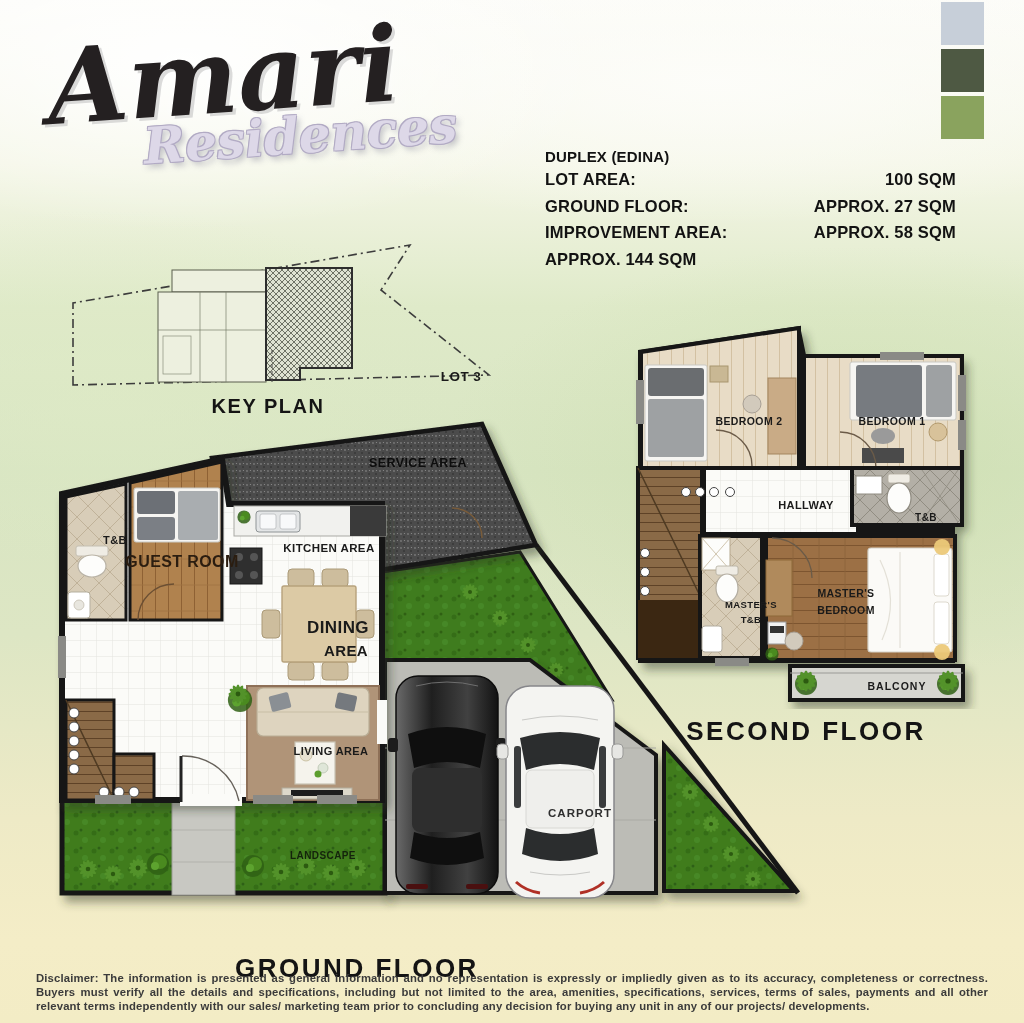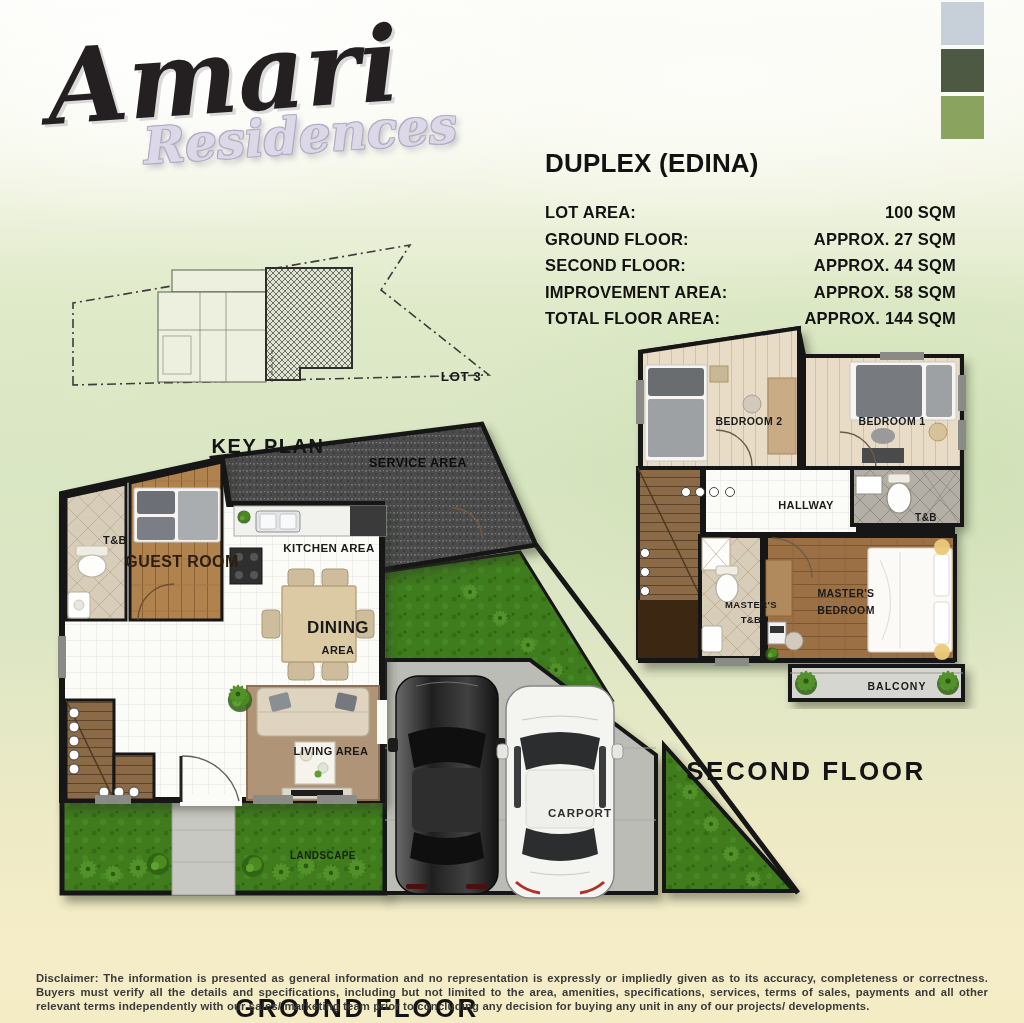--- a/index.html
+++ b/index.html
@@ -10,31 +10,31 @@
       radial-gradient(ellipse 55% 22% at 18% 6%, rgba(255,255,255,.95) 0%, rgba(255,255,255,0) 75%),
       radial-gradient(ellipse 70% 20% at 70% 8%, rgba(253,253,250,.9) 0%, rgba(253,253,250,0) 70%),
       radial-gradient(ellipse 60% 30% at 85% 45%, rgba(200,220,170,.55) 0%, rgba(200,220,170,0) 70%),
       radial-gradient(ellipse 50% 25% at 10% 38%, rgba(222,234,198,.6) 0%, rgba(222,234,198,0) 70%),
       linear-gradient(180deg,#fcfcf8 0%,#f4f6e6 16%,#dfeac9 30%,#d8e5c2 46%,#dde6c4 62%,#eeeac6 80%,#f4edc7 92%,#f3ecc5 100%);
   }
   .plans{position:absolute;left:0;top:0;width:1024px;height:1023px;}
   .lbl{position:absolute;transform:translate(-50%,-50%);font-weight:bold;color:#1a1a1a;
        white-space:nowrap;letter-spacing:.4px;z-index:5;margin-left:20px;}
   .title{position:absolute;transform:translate(-50%,-50%);font-weight:bold;color:#141414;
-       white-space:nowrap;font-size:26px;letter-spacing:2.5px;z-index:5;margin-top:40px;}
+       white-space:nowrap;font-size:26px;letter-spacing:2.5px;z-index:5;}
   .logo{position:absolute;left:48px;top:16px;width:440px;transform:rotate(-4deg);z-index:4;}
   .logo-name{font-family:"DejaVu Serif",serif;font-style:italic;font-weight:bold;font-size:104px;
        line-height:1.1;color:#242021;
        text-shadow:3px 3px 0 rgba(190,190,190,.55),0 0 12px rgba(255,255,255,.85);}
   .logo-sub{font-family:"DejaVu Serif",serif;font-style:italic;font-weight:bold;font-size:50px;
        color:#ddd8e8;margin:-22px 0 0 92px;
        text-shadow:-1px -1px 0 #b2abc4,1px -1px 0 #b2abc4,-1px 1px 0 #b2abc4,1px 1px 0 #b2abc4,3px 4px 6px rgba(120,120,140,.45);}
   .swatch{position:absolute;left:941px;width:43px;height:43px;z-index:4;}
   .specs{position:absolute;left:545px;top:148px;width:411px;z-index:5;color:#121212;}
-  .spec-title{font-weight:bold;font-size:26px;letter-spacing:.2px;margin-bottom:20px;}
+  .spec-title{font-weight:bold;font-size:15px;letter-spacing:.2px;margin-bottom:1px;}
   .spec-row{display:flex;justify-content:space-between;font-weight:bold;font-size:16.5px;line-height:26.5px;letter-spacing:.2px;align-items:center;}
   .disclaimer{position:absolute;left:36px;top:971px;width:952px;z-index:5;
        font-weight:bold;font-size:11.3px;line-height:1.26;color:#3b3b3b;letter-spacing:.15px;text-align:justify;}
 </style>
 </head>
 <body>
 
 <div class="canvas">
 
   <div class="logo">
@@ -50,29 +50,24 @@
     <div class="spec-title">DUPLEX (EDINA)</div>
     <div class="spec-row">
         <span>LOT AREA:</span>
         <span>100 SQM</span>
       </div>
     <div class="spec-row">
         <span>GROUND FLOOR:</span>
         <span>APPROX. 27 SQM</span>
       </div>
     <div class="spec-row">
-        <span>SECOND FLOOR:</span>
-        <span>APPROX. 44 SQM</span>
-      </div>
-    <div class="spec-row">
         <span>IMPROVEMENT AREA:</span>
         <span>APPROX. 58 SQM</span>
       </div>
     <div class="spec-row">
-        <span>TOTAL FLOOR AREA:</span>
         <span>APPROX. 144 SQM</span>
       </div>
   </div>
 
   <svg class="plans" viewBox="0 0 1024 1023">
     <defs>
       <filter id="ds" x="-25%" y="-25%" width="150%" height="150%">
         <feDropShadow dx="5" dy="7" stdDeviation="5" flood-color="#2f3526" flood-opacity="0.45"></feDropShadow>
       </filter>
       <pattern id="pGrid" width="16" height="16" patternUnits="userSpaceOnUse">
@@ -402,21 +397,21 @@
   </svg>
 
   <div class="lbl" style="left:441px;top:376px;font-size:13.5px">LOT 3</div>
   <div class="title" style="left:268px;top:406px;font-size:20px;letter-spacing:1.5px">KEY PLAN</div>
 
   <div class="lbl" style="left:398px;top:463px;font-size:12.5px;color:#0d0d0d">SERVICE AREA</div>
   <div class="lbl" style="left:95px;top:540px;font-size:11px">T&amp;B</div>
   <div class="lbl" style="left:162px;top:562px;font-size:16px;color:#2b1d10">GUEST ROOM</div>
   <div class="lbl" style="left:309px;top:548px;font-size:11.5px">KITCHEN AREA</div>
   <div class="lbl" style="left:318px;top:628px;font-size:17px">DINING</div>
-  <div class="lbl" style="left:318px;top:650px;font-size:11px">AREA</div>
+  <div class="lbl" style="left:326px;top:650px;font-size:15px">AREA</div>
   <div class="lbl" style="left:311px;top:751px;font-size:11px">LIVING AREA</div>
   <div class="lbl" style="left:303px;top:855px;font-size:10px;color:#14230c">LANDSCAPE</div>
   <div class="lbl" style="left:560px;top:813px;font-size:11.5px;letter-spacing:1px;color:#2e2e2e">CARPORT</div>
   <div class="title" style="left:357px;top:968px">GROUND FLOOR</div>
 
   <div class="lbl" style="left:729px;top:421px;font-size:10.5px">BEDROOM 2</div>
   <div class="lbl" style="left:872px;top:421px;font-size:10.5px">BEDROOM 1</div>
   <div class="lbl" style="left:786px;top:505px;font-size:11px">HALLWAY</div>
   <div class="lbl" style="left:906px;top:517px;font-size:10px">T&amp;B</div>
   <div class="lbl" style="left:731px;top:604px;font-size:9.5px">MASTER'S</div>

